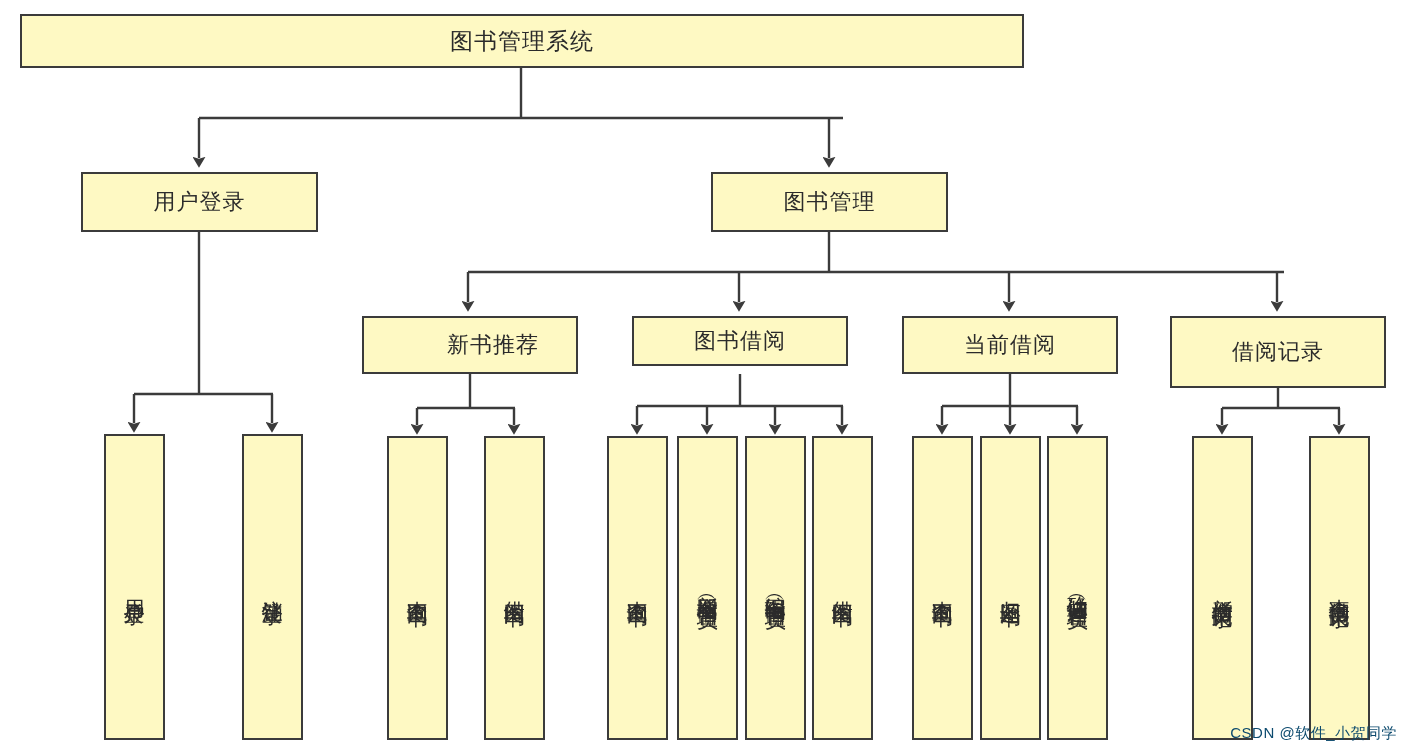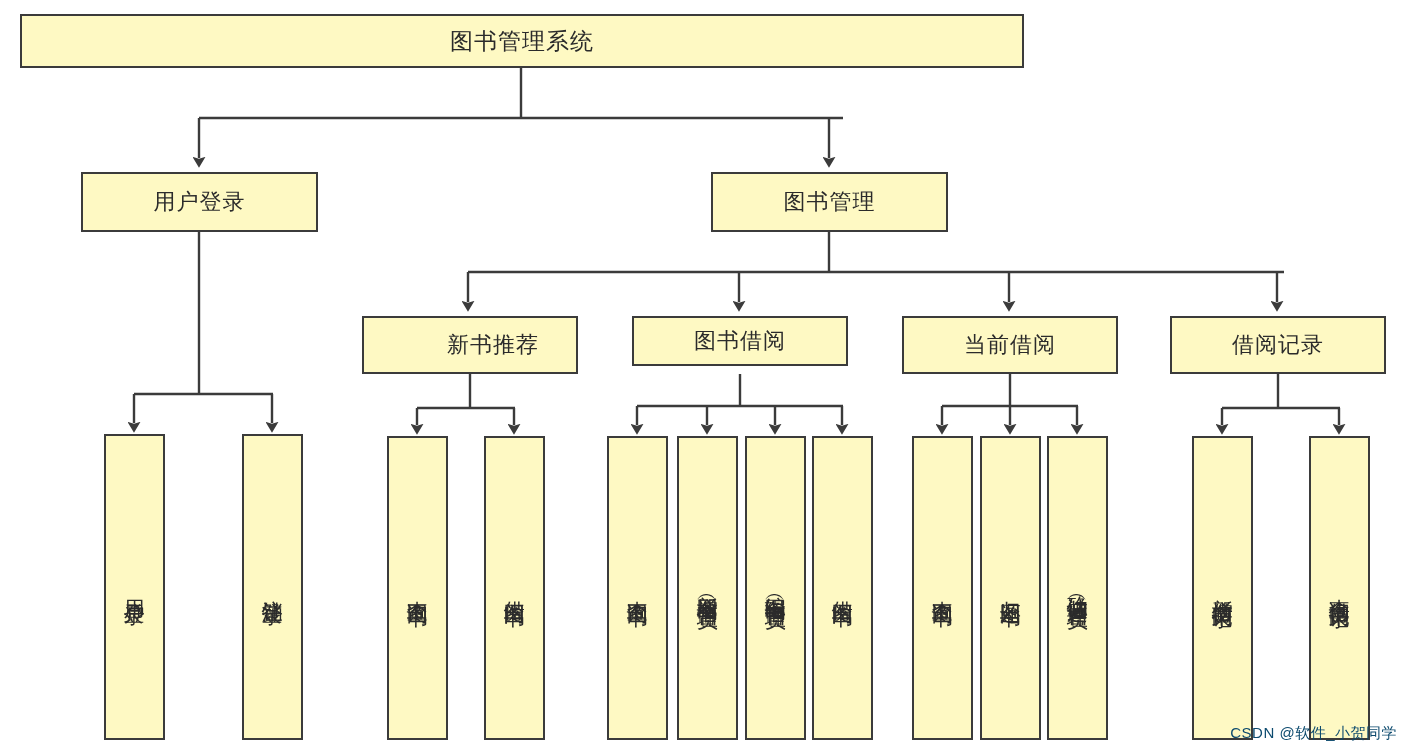--- a/index.html
+++ b/index.html
@@ -146,21 +146,21 @@
 
   <div class="node node-h" style="left:362px; top:316px; width:216px; height:58px;padding-left:46px;">
     <span class="label">新书推荐</span>
   </div>
   <div class="node node-h" style="left:632px; top:316px; width:216px; height:50px;">
     <span class="label">图书借阅</span>
   </div>
   <div class="node node-h" style="left:902px; top:316px; width:216px; height:58px;">
     <span class="label">当前借阅</span>
   </div>
-  <div class="node node-h" style="left:1170px; top:316px; width:216px; height:58px;">
+  <div class="node node-h" style="left:1170px; top:316px; width:216px; height:72px;">
     <span class="label">借阅记录</span>
   </div>
 
   <div class="node node-v" style="left:104px; top:434px; width:61px; height:306px;">
     <span class="label">用户登录</span>
   </div>
   <div class="node node-v" style="left:242px; top:434px; width:61px; height:306px;">
     <span class="label">注销登录</span>
   </div>
 

